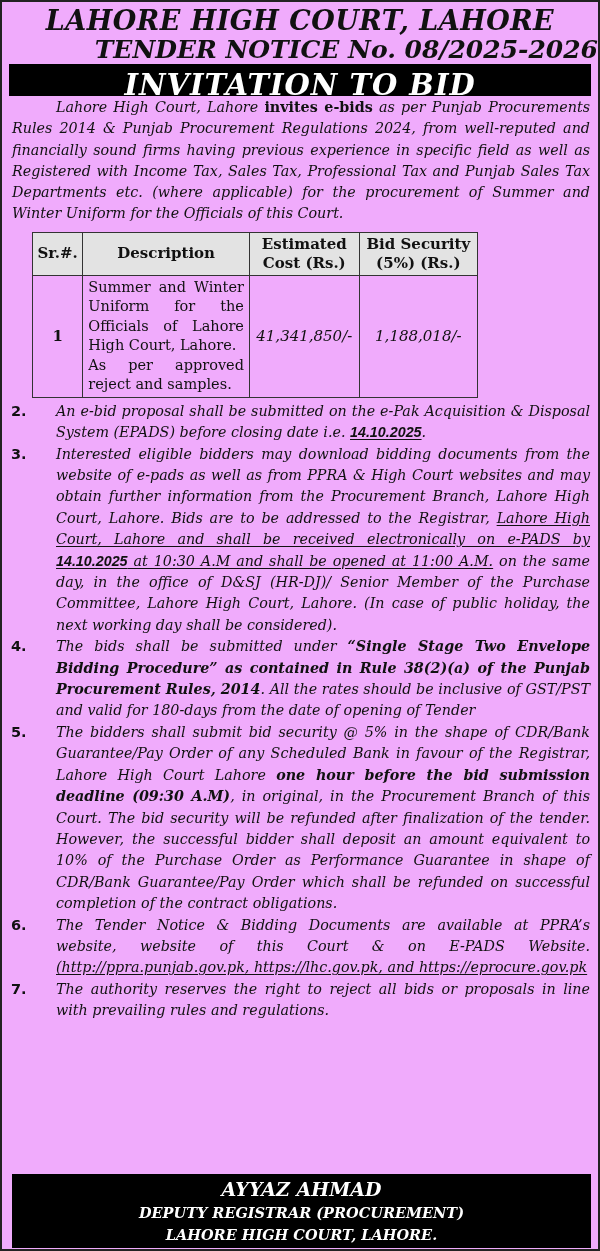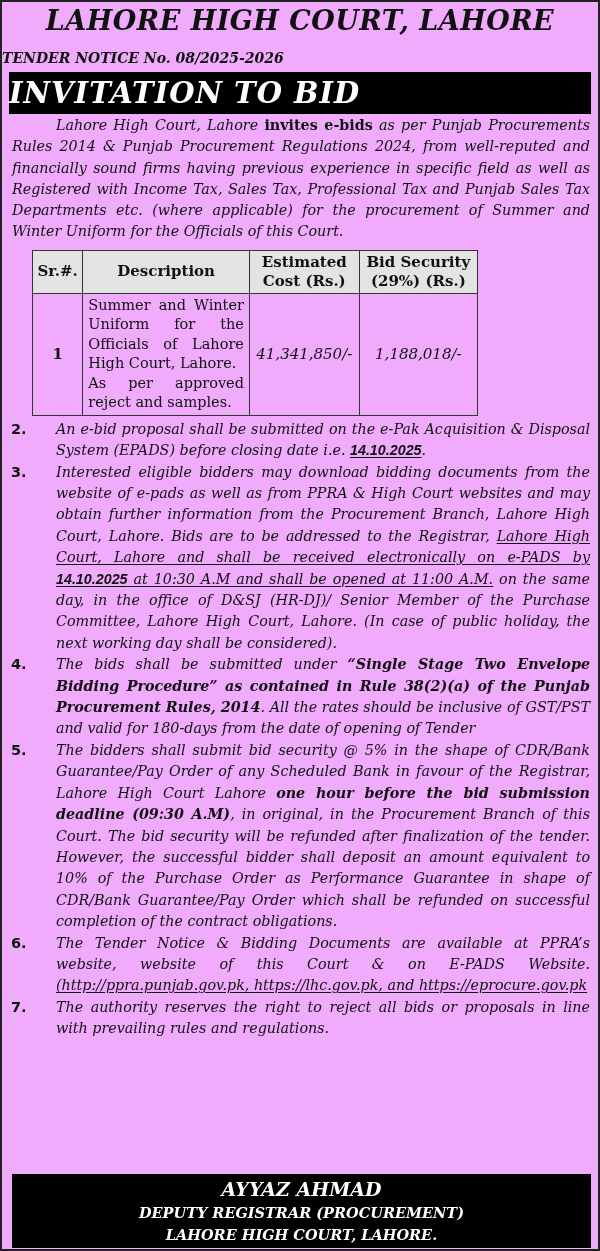--- a/index.html
+++ b/index.html
@@ -8,27 +8,27 @@
   .page {
     position: absolute; left: 0; top: 0; width: 600px; height: 1251px;
     border: 2px solid #222; background: #f0abfc;
   }
   .court-title {
     text-align: center; font-weight: bold; font-style: italic;
     font-size: 27px; letter-spacing: 0.5px; line-height: 30px; margin-top: 4px;
     font-family: "DejaVu Serif", serif;
   }
   .tender-no {
-    text-align: left; font-weight: bold; font-style: italic;
-    font-size: 14px; line-height: 24px; margin-top: 10px;
+    text-align: right; font-weight: bold; font-style: italic;
+    font-size: 25px; line-height: 24px; margin-top: 2px;
   }
   .bid-banner {
     margin: 2px 7px 0 7px; background: #000; color: #fff;
-    font-weight: bold; font-style: italic;
-    font-size: 29px; line-height: 42px; height: 42px; letter-spacing: 1px;
+    text-align: center; font-weight: bold; font-style: italic;
+    font-size: 29px; line-height: 42px; height: 32px; letter-spacing: 1px;
   }
   .subject {
     text-align: center; font-weight: bold; font-size: 15.2px; line-height: 20px;
     margin-top: 2px;
   }
   .subject span { text-decoration: underline; text-underline-offset: 2px; }
   .intro {
     font-style: italic; font-size: 14.3px; line-height: 21.3px;
     text-align: justify; padding: 1px 8px 0 10px; text-indent: 44px;
     font-family: "DejaVu Serif", serif;
@@ -83,21 +83,21 @@
       <col style="width:53px">
         <col style="width:222px">
         <col style="width:121px">
         <col style="width:146px">
     </colgroup>
     <thead>
       <tr>
         <th>Sr.#.</th>
         <th>Description</th>
         <th>Estimated Cost (Rs.)</th>
-        <th>Bid Security (29%) (Rs.)</th>
+        <th>Bid Security (5%) (Rs.)</th>
       </tr>
     </thead>
     <tbody>
       <tr style="height:118px">
         <td class="sr">1</td>
         <td class="desc">
           <div>Summer and Winter Uniform for the Officials of Lahore High Court, Lahore.</div>
           <div>As per approved reject and samples.</div>
         </td>
         <td class="num">41,341,850/-</td>

